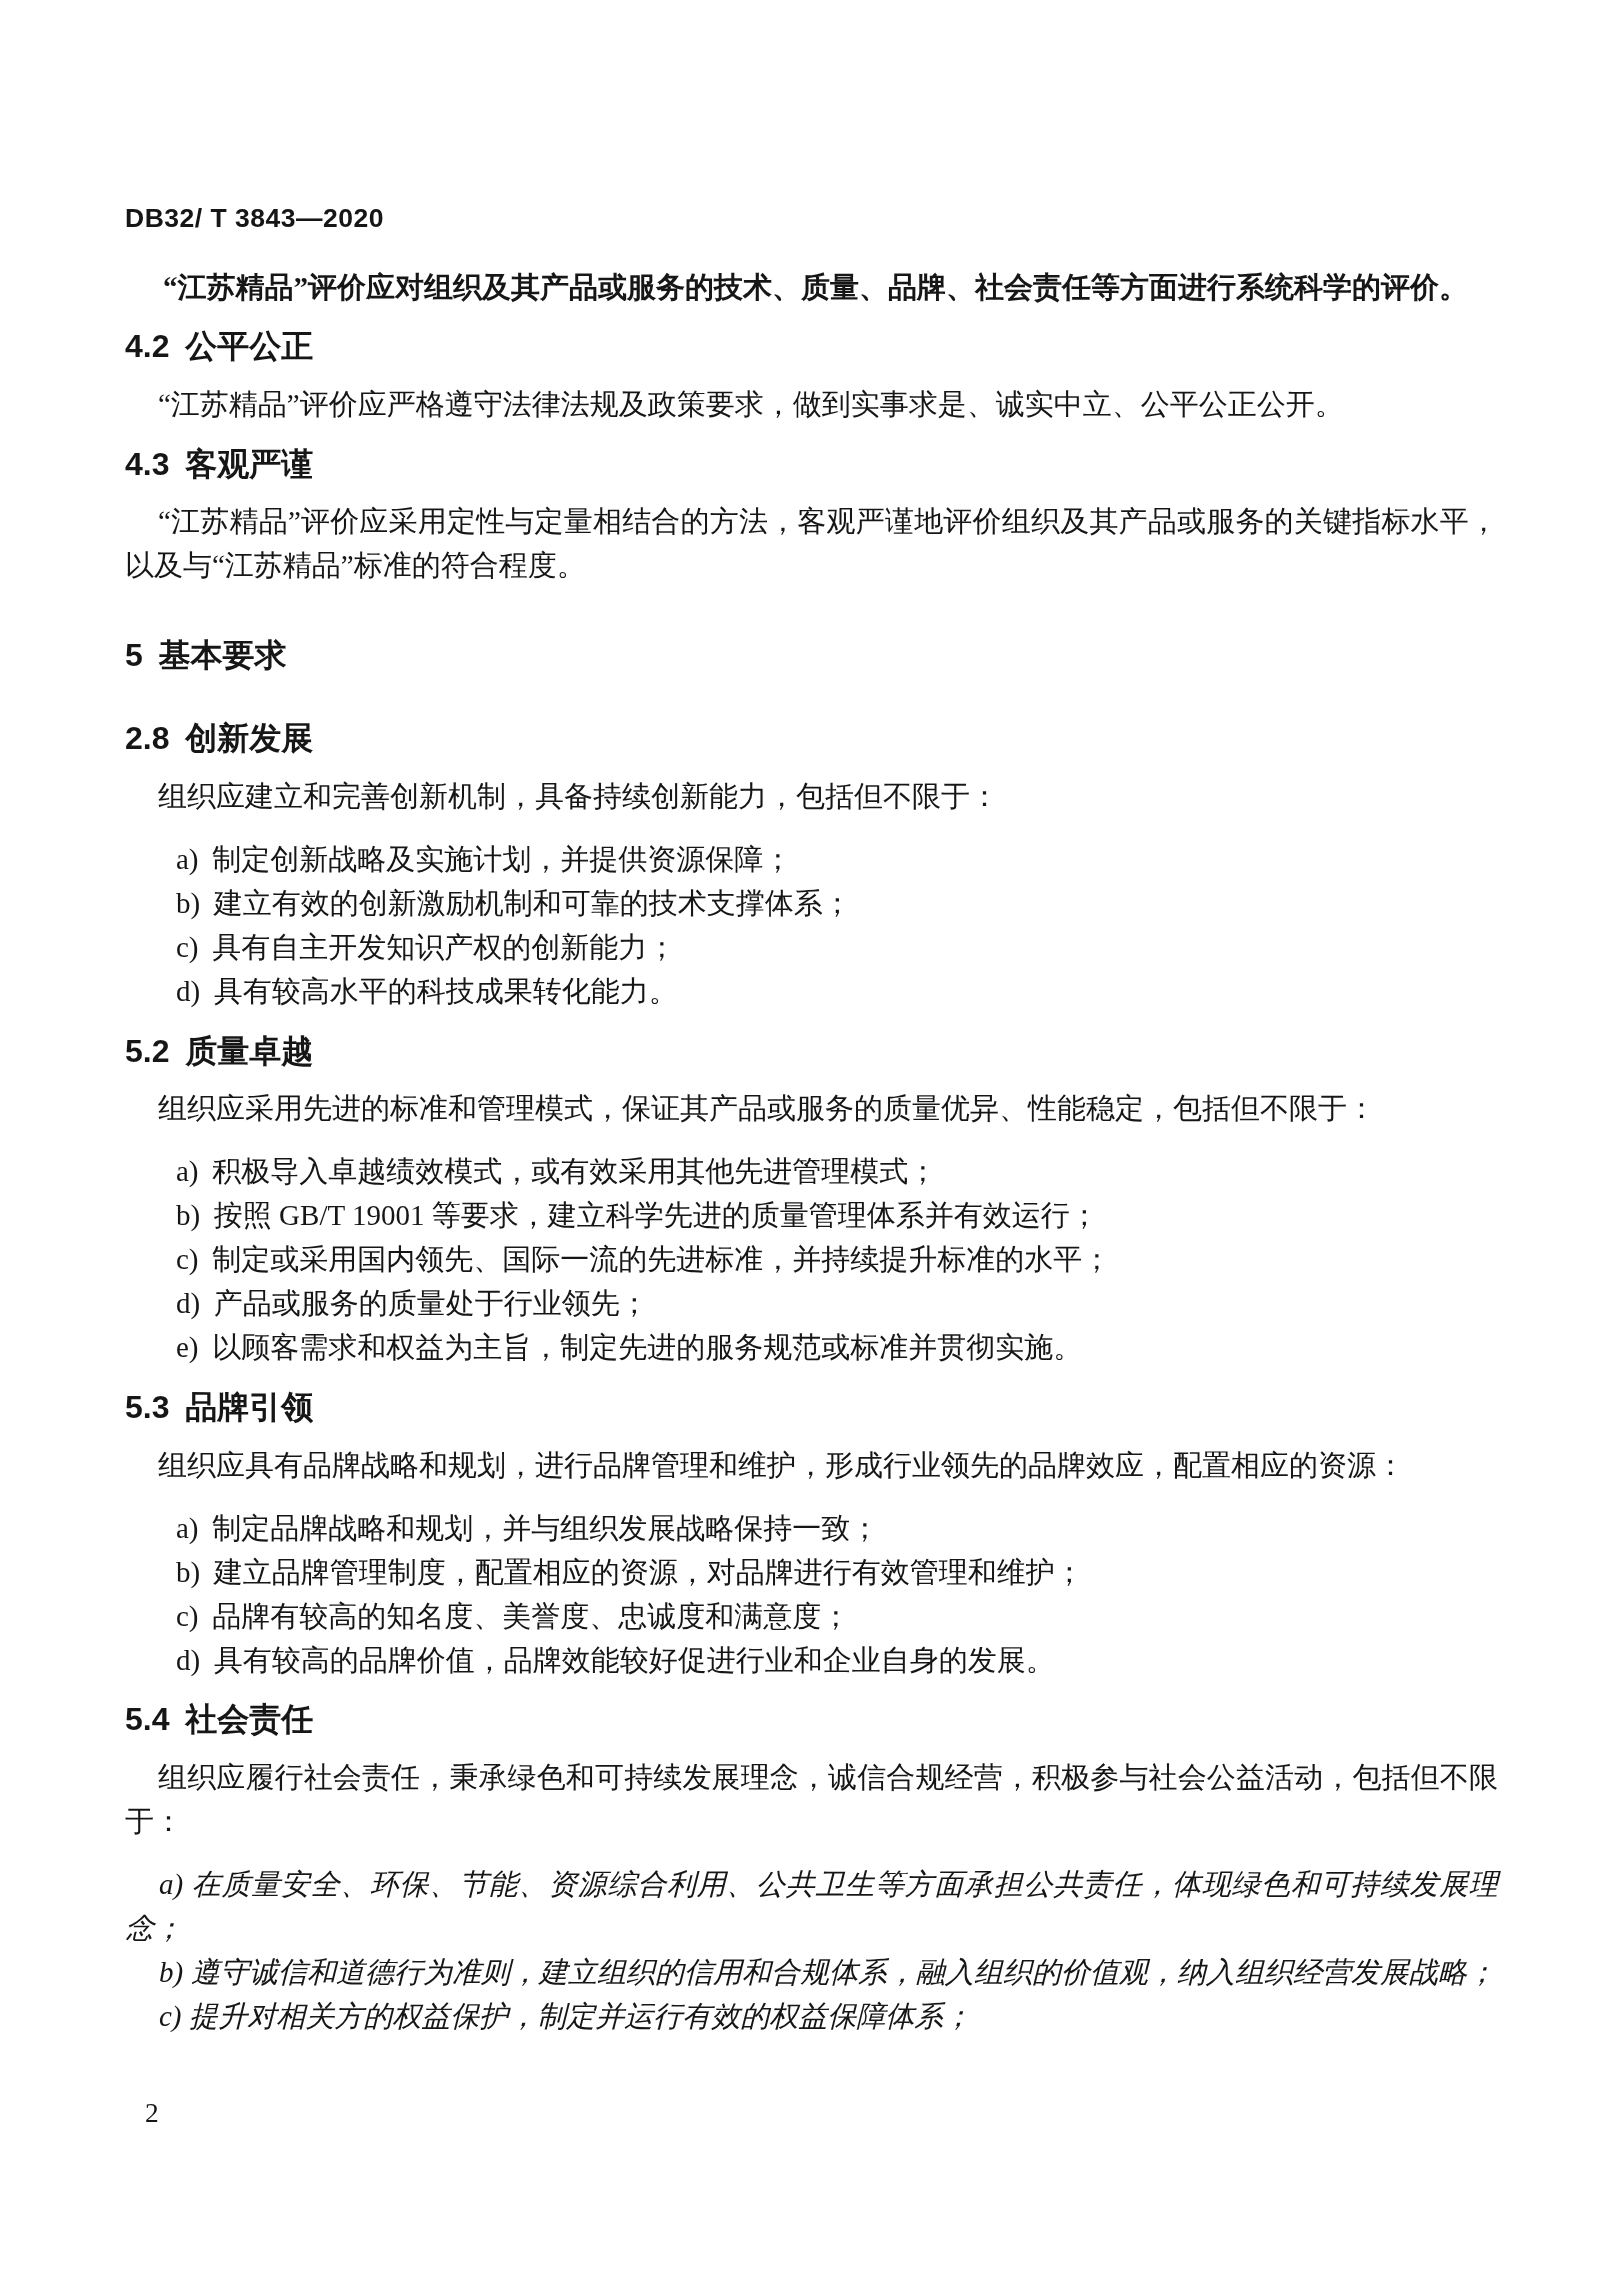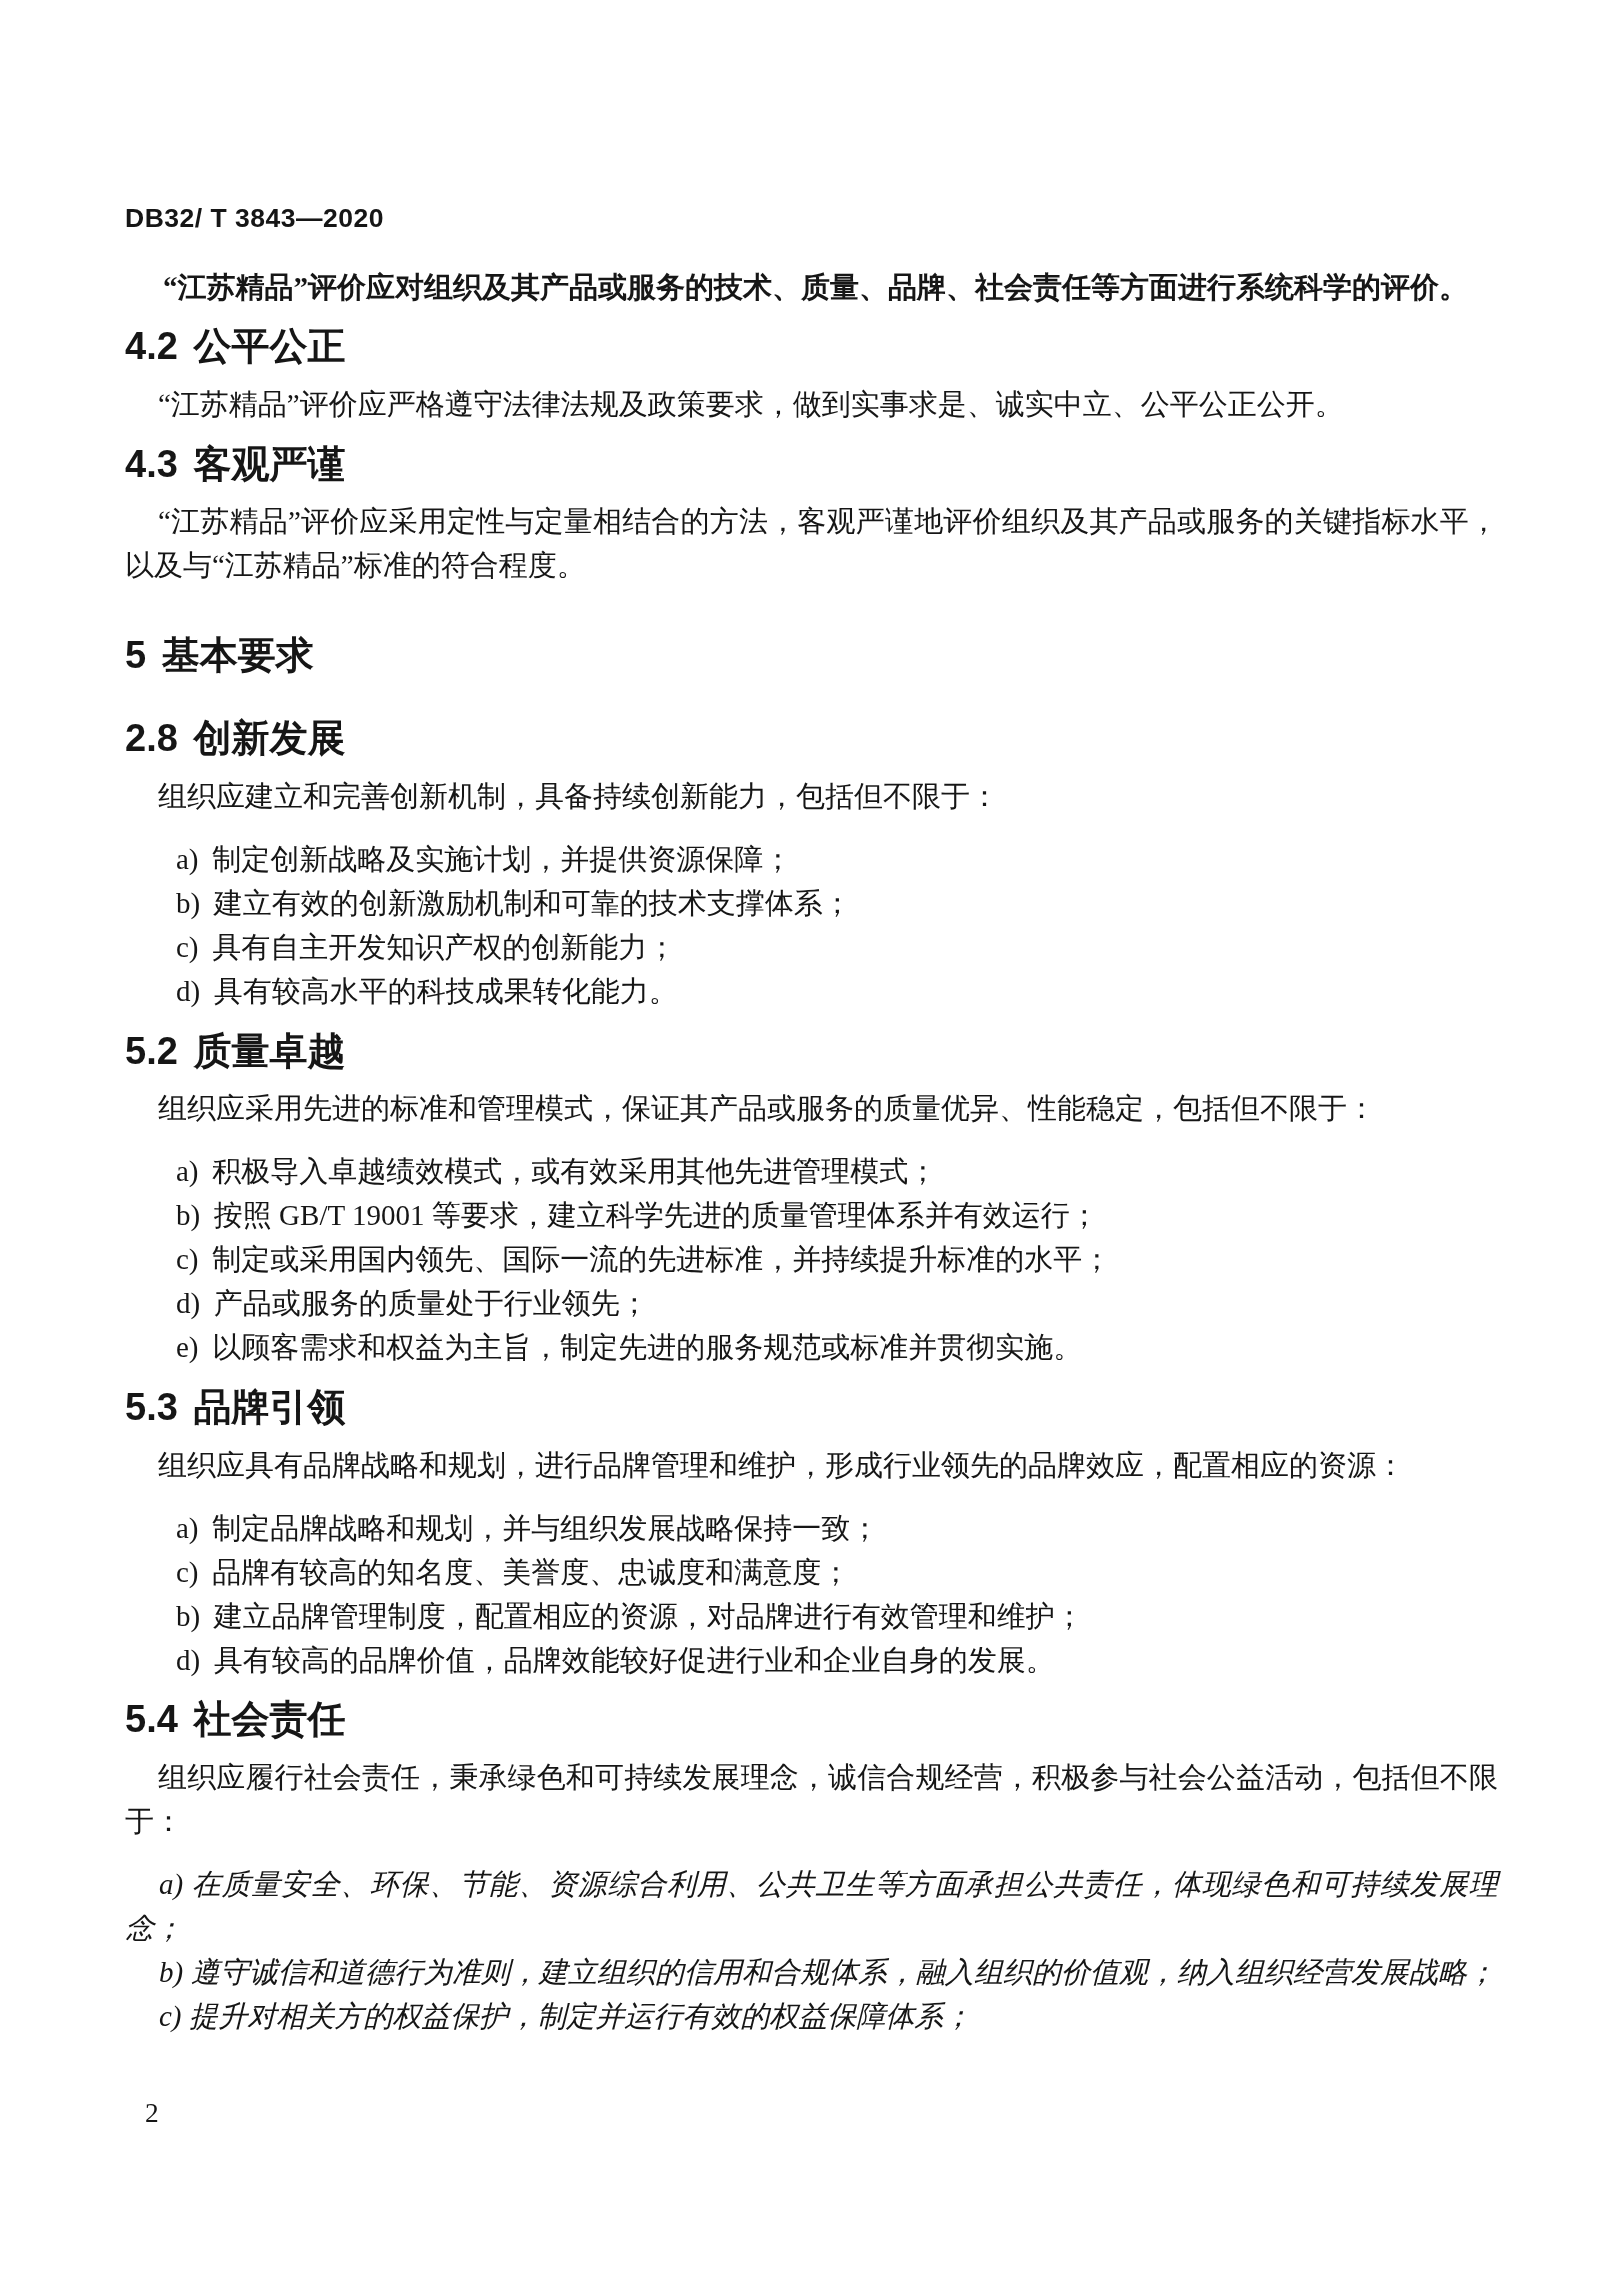--- a/index.html
+++ b/index.html
@@ -28,21 +28,21 @@
 
   .para {
     text-indent: 33px;
     text-align: justify;
   }
   .para.lead { margin-top: 24.5px; text-indent: 38px; font-weight: bold; }
 
   .heading {
     font-family: "Liberation Sans", "DejaVu Sans", sans-serif;
     font-weight: bold;
-    font-size: 38px;
+    font-size: 32px;
     line-height: 44px;
   }
   .heading .num { margin-right: 15.7px; font-family: "Liberation Sans", "DejaVu Sans", sans-serif; }
   h3.heading { margin: 15.7px 0 13.7px; }
   h2.heading { margin: 46px 0 39px; }
 
   .items { margin-top: 19px; list-style: none; }
   .item {
     text-indent: 51px;
     text-align: justify;
@@ -104,22 +104,22 @@
     <p class="item"><span class="label">d)</span><span class="txt">产品或服务的质量处于行业领先；</span></p>
     <p class="item"><span class="label">e)</span><span class="txt">以顾客需求和权益为主旨，制定先进的服务规范或标准并贯彻实施。</span></p>
   </div>
 
   <h3 class="heading">
     <span class="num">5.3</span><span class="ttl">品牌引领</span>
   </h3>
   <p class="para">组织应具有品牌战略和规划，进行品牌管理和维护，形成行业领先的品牌效应，配置相应的资源：</p>
   <div class="items">
     <p class="item"><span class="label">a)</span><span class="txt">制定品牌战略和规划，并与组织发展战略保持一致；</span></p>
+    <p class="item"><span class="label">b)</span><span class="txt">建立品牌管理制度，配置相应的资源，对品牌进行有效管理和维护；</span></p>
     <p class="item"><span class="label">c)</span><span class="txt">品牌有较高的知名度、美誉度、忠诚度和满意度；</span></p>
-    <p class="item"><span class="label">b)</span><span class="txt">建立品牌管理制度，配置相应的资源，对品牌进行有效管理和维护；</span></p>
     <p class="item"><span class="label">d)</span><span class="txt">具有较高的品牌价值，品牌效能较好促进行业和企业自身的发展。</span></p>
   </div>
 
   <h3 class="heading">
     <span class="num">5.4</span><span class="ttl">社会责任</span>
   </h3>
   <p class="para">组织应履行社会责任，秉承绿色和可持续发展理念，诚信合规经营，积极参与社会公益活动，包括但不限于：</p>
   <div class="items sec-tight">
     <p class="item"><span class="label">a)</span><span class="txt">在质量安全、环保、节能、资源综合利用、公共卫生等方面承担公共责任，体现绿色和可持续发展理念；</span></p>
     <p class="item"><span class="label">b)</span><span class="txt">遵守诚信和道德行为准则，建立组织的信用和合规体系，融入组织的价值观，纳入组织经营发展战略；</span></p>

